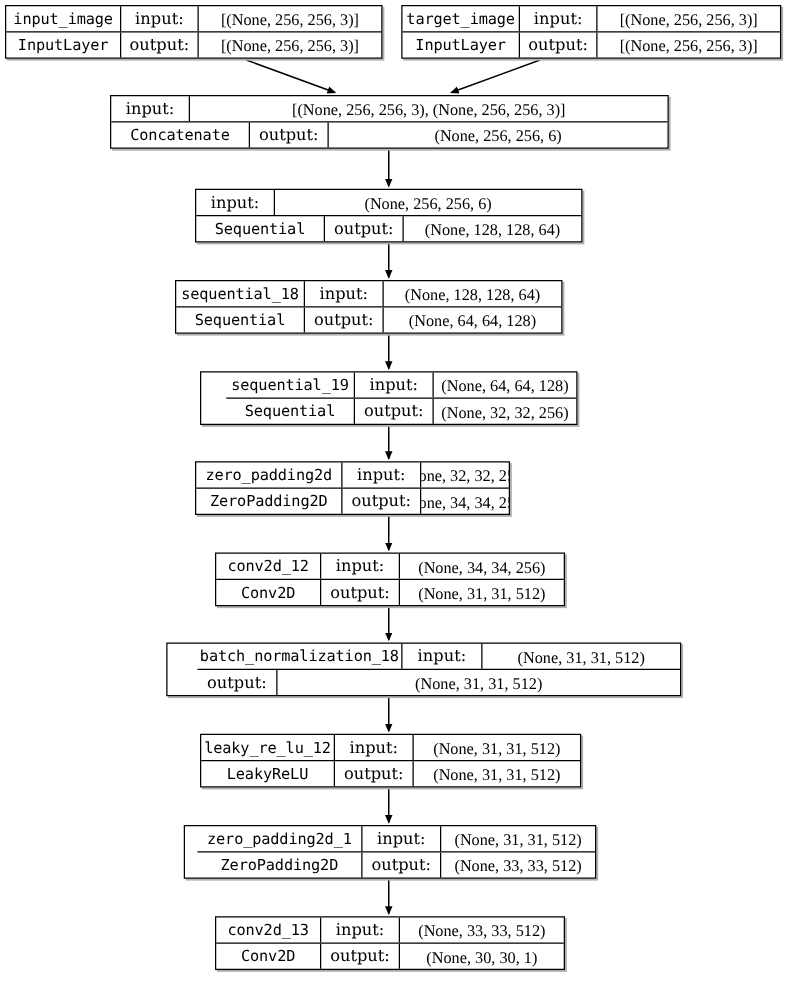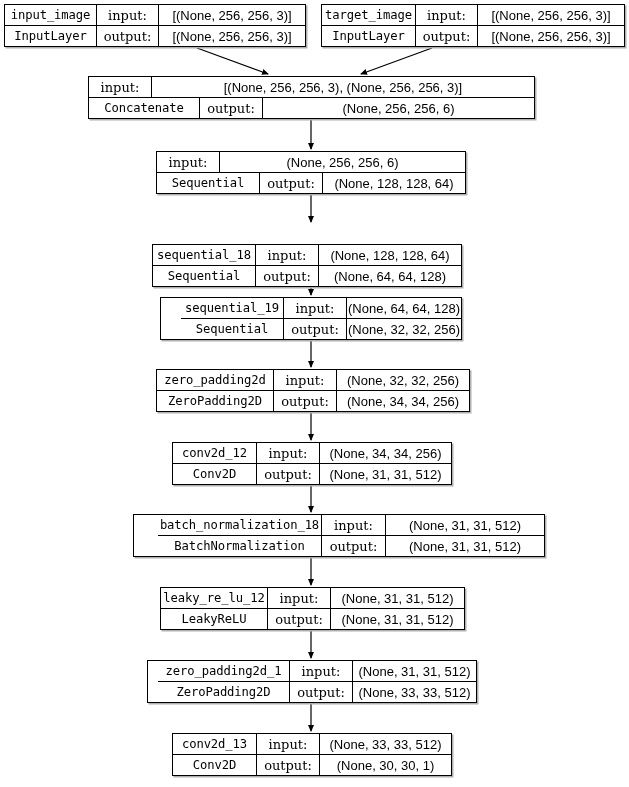--- a/index.html
+++ b/index.html
@@ -62,21 +62,21 @@
     font-family: "DejaVu Sans Mono", monospace;
     font-size: 12.2px;
     letter-spacing: -0.1px;
   }
   .cell.io {
     border-right: 1px solid #000000;
     font-family: "DejaVu Serif", serif;
     font-size: 13px;
   }
   .cell.shape {
-    font-family: Liberation Sans, sans-serif;
+    font-family: Liberation Serif, serif;
     font-size: 13px;
     flex: 1 1 auto;
   }
 </style>
 </head>
 <body>
 
 <div id="canvas">
   <svg id="edges" viewBox="0 0 629 787" width="629" height="787">
       <defs>
@@ -136,21 +136,21 @@
         <div class="node-row top">
           <div class="cell io" style="width: 63px; flex: 0 0 63px;">input:</div>
           <div class="cell shape">(None, 256, 256, 6)</div>
         </div>
         <div class="node-row bottom">
           <div class="cell name" style="width: 103px; flex: 0 0 103px;">Sequential</div>
           <div class="cell io" style="width: 63px; flex: 0 0 63px;">output:</div>
           <div class="cell shape">(None, 128, 128, 64)</div>
         </div>
       </div>
-      <div class="node" style="left: 152px; top: 224px; width: 310px; height: 43px; margin-top: 20px;">
+      <div class="node" style="left: 140px; top: 224px; width: 310px; height: 43px;">
         <div class="node-row top">
           <div class="cell name" style="width: 103px; flex: 0 0 103px;">sequential_18</div>
           <div class="cell io" style="width: 63px; flex: 0 0 63px;">input:</div>
           <div class="cell shape">(None, 128, 128, 64)</div>
         </div>
         <div class="node-row bottom">
           <div class="cell name" style="width: 103px; flex: 0 0 103px;">Sequential</div>
           <div class="cell io" style="width: 63px; flex: 0 0 63px;">output:</div>
           <div class="cell shape">(None, 64, 64, 128)</div>
         </div>
@@ -160,21 +160,21 @@
           <div class="cell name" style="width: 103px; flex: 0 0 103px;">sequential_19</div>
           <div class="cell io" style="width: 63px; flex: 0 0 63px;">input:</div>
           <div class="cell shape">(None, 64, 64, 128)</div>
         </div>
         <div class="node-row bottom">
           <div class="cell name" style="width: 103px; flex: 0 0 103px;">Sequential</div>
           <div class="cell io" style="width: 63px; flex: 0 0 63px;">output:</div>
           <div class="cell shape">(None, 32, 32, 256)</div>
         </div>
       </div>
-      <div class="node" style="left: 156px; top: 369px; width: 314px; height: 43px;">
+      <div class="node" style="left: 156px; top: 369px; width: 252px; height: 43px;">
         <div class="node-row top">
           <div class="cell name" style="width: 117px; flex: 0 0 117px;">zero_padding2d</div>
           <div class="cell io" style="width: 63px; flex: 0 0 63px;">input:</div>
           <div class="cell shape">(None, 32, 32, 256)</div>
         </div>
         <div class="node-row bottom">
           <div class="cell name" style="width: 117px; flex: 0 0 117px;">ZeroPadding2D</div>
           <div class="cell io" style="width: 63px; flex: 0 0 63px;">output:</div>
           <div class="cell shape">(None, 34, 34, 256)</div>
         </div>
@@ -191,21 +191,20 @@
           <div class="cell shape">(None, 31, 31, 512)</div>
         </div>
       </div>
       <div class="node" style="left: 133px; top: 514px; width: 412px; height: 43px; padding-left: 24px;">
         <div class="node-row top">
           <div class="cell name" style="width: 164px; flex: 0 0 164px;">batch_normalization_18</div>
           <div class="cell io" style="width: 64px; flex: 0 0 64px;">input:</div>
           <div class="cell shape">(None, 31, 31, 512)</div>
         </div>
         <div class="node-row bottom">
-          <div class="cell name" style="width: 164px; flex: 0 0 164px;">BatchNormalization</div>
           <div class="cell io" style="width: 64px; flex: 0 0 64px;">output:</div>
           <div class="cell shape">(None, 31, 31, 512)</div>
         </div>
       </div>
       <div class="node" style="left: 160px; top: 587px; width: 305px; height: 43px;">
         <div class="node-row top">
           <div class="cell name" style="width: 107px; flex: 0 0 107px;">leaky_re_lu_12</div>
           <div class="cell io" style="width: 63px; flex: 0 0 63px;">input:</div>
           <div class="cell shape">(None, 31, 31, 512)</div>
         </div>

